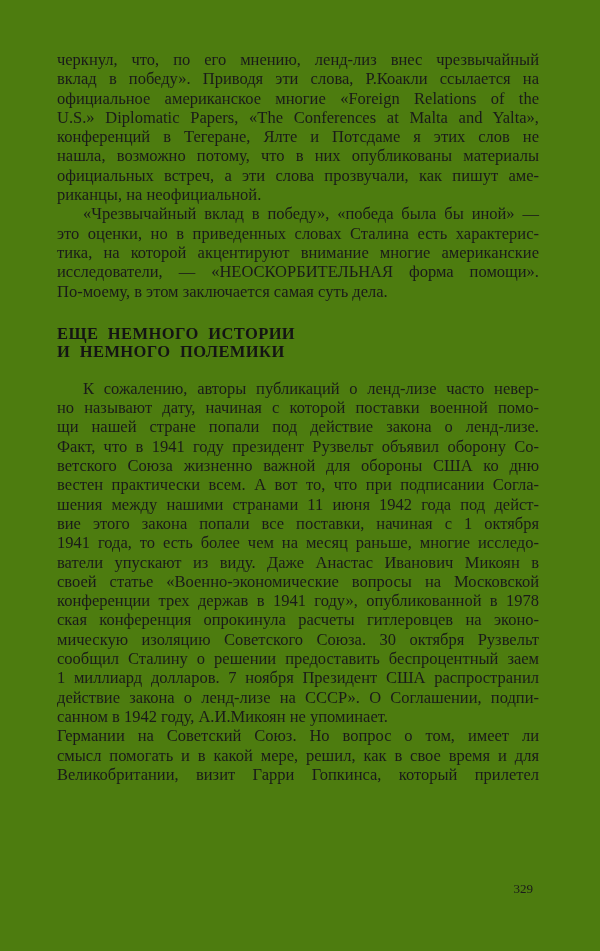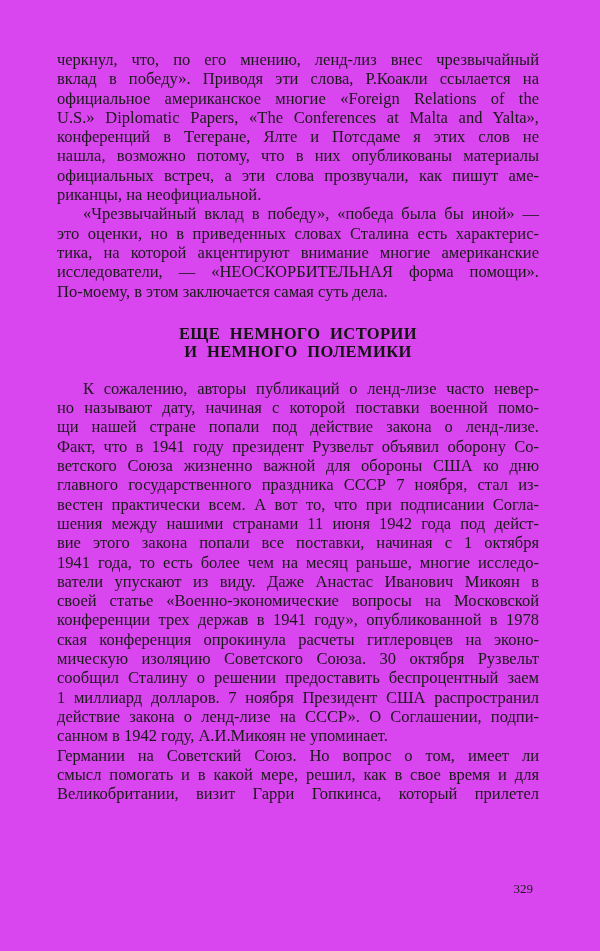--- a/index.html
+++ b/index.html
@@ -4,21 +4,21 @@
 <style>
   html, body {
     margin: 0;
     padding: 0;
     background: #ffffff;
   }
   .page {
     position: relative;
     width: 600px;
     height: 951px;
-    background: #d946ef;
+    background: #4d7c0f;
     overflow: hidden;
     font-family: "Liberation Serif", "DejaVu Serif", serif;
     color: #1a1a1a;
   }
   .text-block {
     position: absolute;
     left: 57px;
     top: 50px;
     width: 482px;
     font-size: 16.5px;
@@ -33,21 +33,20 @@
     white-space: normal;
   }
   .line.last {
     text-align-last: left;
   }
   .line.indent {
     padding-left: 26px;
   }
   .heading {
     margin: 24px 0 17px 0;
-    text-align: center;
     font-size: 16.5px;
     line-height: 18.5px;
     font-weight: bold;
     letter-spacing: 0.4px;
     word-spacing: 5px;
     color: #141414;
   }
   .page-number {
     position: absolute;
     right: 67px;
@@ -82,21 +81,20 @@
       <h2 class="heading">
         <div class="heading-line">ЕЩЕ НЕМНОГО ИСТОРИИ</div>
         <div class="heading-line">И НЕМНОГО ПОЛЕМИКИ</div>
       </h2>
       <div class="paragraph">
         <div class="line indent">К сожалению, авторы публикаций о ленд-лизе часто невер-</div>
         <div class="line">но называют дату, начиная с которой поставки военной помо-</div>
         <div class="line">щи нашей стране попали под действие закона о ленд-лизе.</div>
         <div class="line">Факт, что в 1941 году президент Рузвельт объявил оборону Со-</div>
         <div class="line">ветского Союза жизненно важной для обороны США ко дню</div>
-        <div class="line">главного государственного праздника СССР 7 ноября, стал из-</div>
         <div class="line">вестен практически всем. А вот то, что при подписании Согла-</div>
         <div class="line">шения между нашими странами 11 июня 1942 года под дейст-</div>
         <div class="line">вие этого закона попали все поставки, начиная с 1 октября</div>
         <div class="line">1941 года, то есть более чем на месяц раньше, многие исследо-</div>
         <div class="line">ватели упускают из виду. Даже Анастас Иванович Микоян в</div>
         <div class="line">своей статье «Военно-экономические вопросы на Московской</div>
         <div class="line">конференции трех держав в 1941 году», опубликованной в 1978</div>
         <div class="line">ская конференция опрокинула расчеты гитлеровцев на эконо-</div>
         <div class="line">мическую изоляцию Советского Союза. 30 октября Рузвельт</div>
         <div class="line">сообщил Сталину о решении предоставить беспроцентный заем</div>

